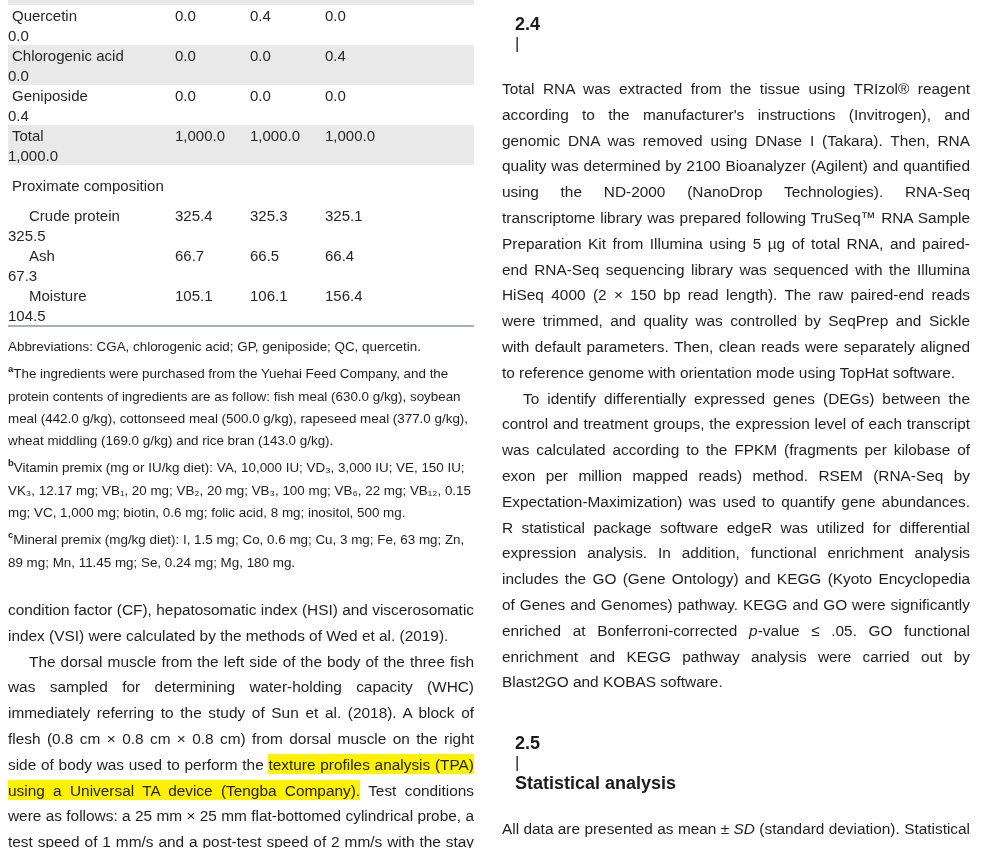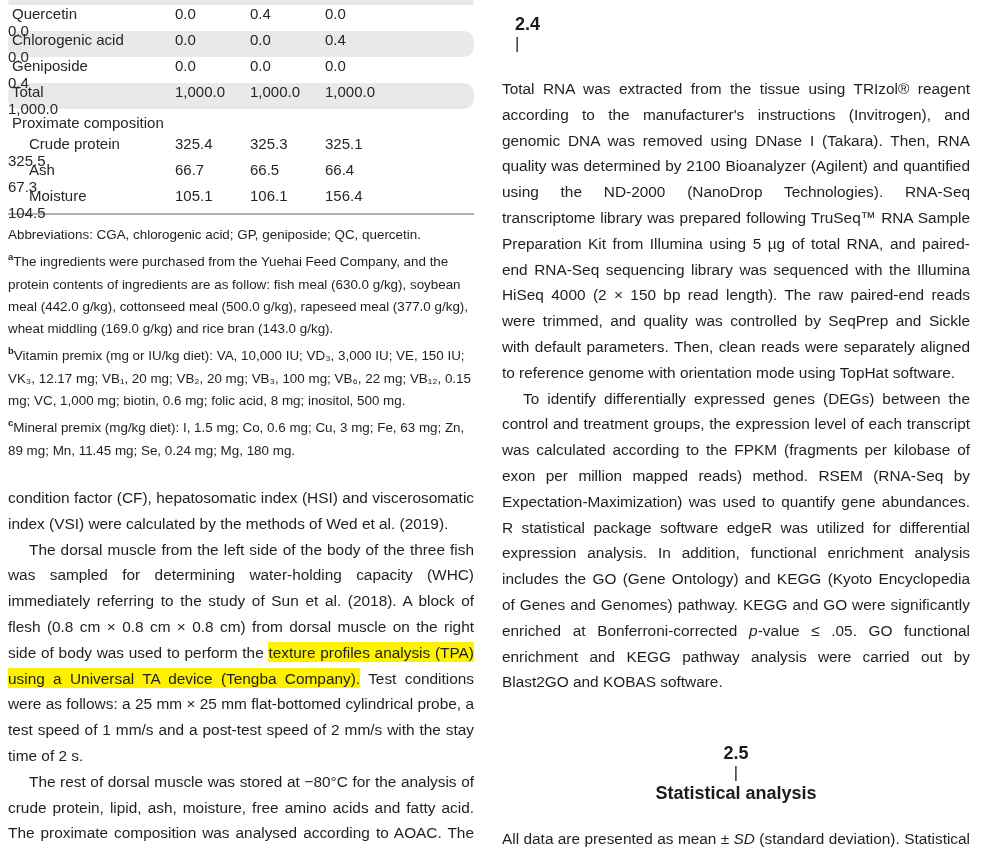--- a/index.html
+++ b/index.html
@@ -5,43 +5,43 @@
   * { margin:0; padding:0; box-sizing:border-box; }
   html, body { width:982px; height:848px; background:#ffffff; overflow:hidden; }
   body { font-family:"Liberation Sans","DejaVu Sans",sans-serif; color:#1f1f1f; }
   .page { display:flex; width:982px; height:848px; }
   .col-left  { width:466px; margin-left:8px; flex:none; }
   .col-right { width:468px; margin-left:28px; flex:none; }
 
   
   .diet-table { border-bottom:2px solid #a5b1bd; }
   .sliver { height:5px; }
-  .shade { background:#e9e9e9;border-radius:10px; }
+  .shade { background:#e9e9e9; }
   .trow { display:grid; grid-template-columns:167px 75px 75px 75px; align-items:center;
-          height:26px; font-size:15px; color:#262626; }
+          height:40px; font-size:15px; color:#262626; }
   .trow .tlabel { padding-left:4px; white-space:nowrap; }
   .trow.indent .tlabel { padding-left:21px; }
 
   
   .footnotes { margin-top:9px; font-size:13.4px; line-height:22.3px; color:#1f1f1f; text-align:left; }
   .footnotes p { margin:0; }
   .fnsup { font-size:9.5px; font-weight:bold; vertical-align:6px; }
 
   
   .body-text { font-size:15.4px; line-height:25.8px; text-align:justify; color:#1f1f1f; }
   .body-text p { margin:0; }
   .indented { text-indent:21px; }
   .left-body { margin-top:23px; }
   .hl { background:#fff200; padding:1.5px 0; }
   .it { font-style:italic; }
 
   
   .sec-heading { display:flex; align-items:baseline; font-size:18px; font-weight:bold; color:#1b1b1b;flex-direction:column; }
   .sec-heading.first { margin-top:14px; }
-  .sec-heading.second { margin-top:48px;align-items:center; }
+  .sec-heading.second { margin-top:38px; }
   .sec-sep { font-weight:normal; font-size:16.5px; margin:0 13px; position:relative; top:-1px; }
   .rt-body { margin-top:22px; }
 </style>
 </head>
 <body>
 
 <div class="page">
 
   <div class="col-left">
 

